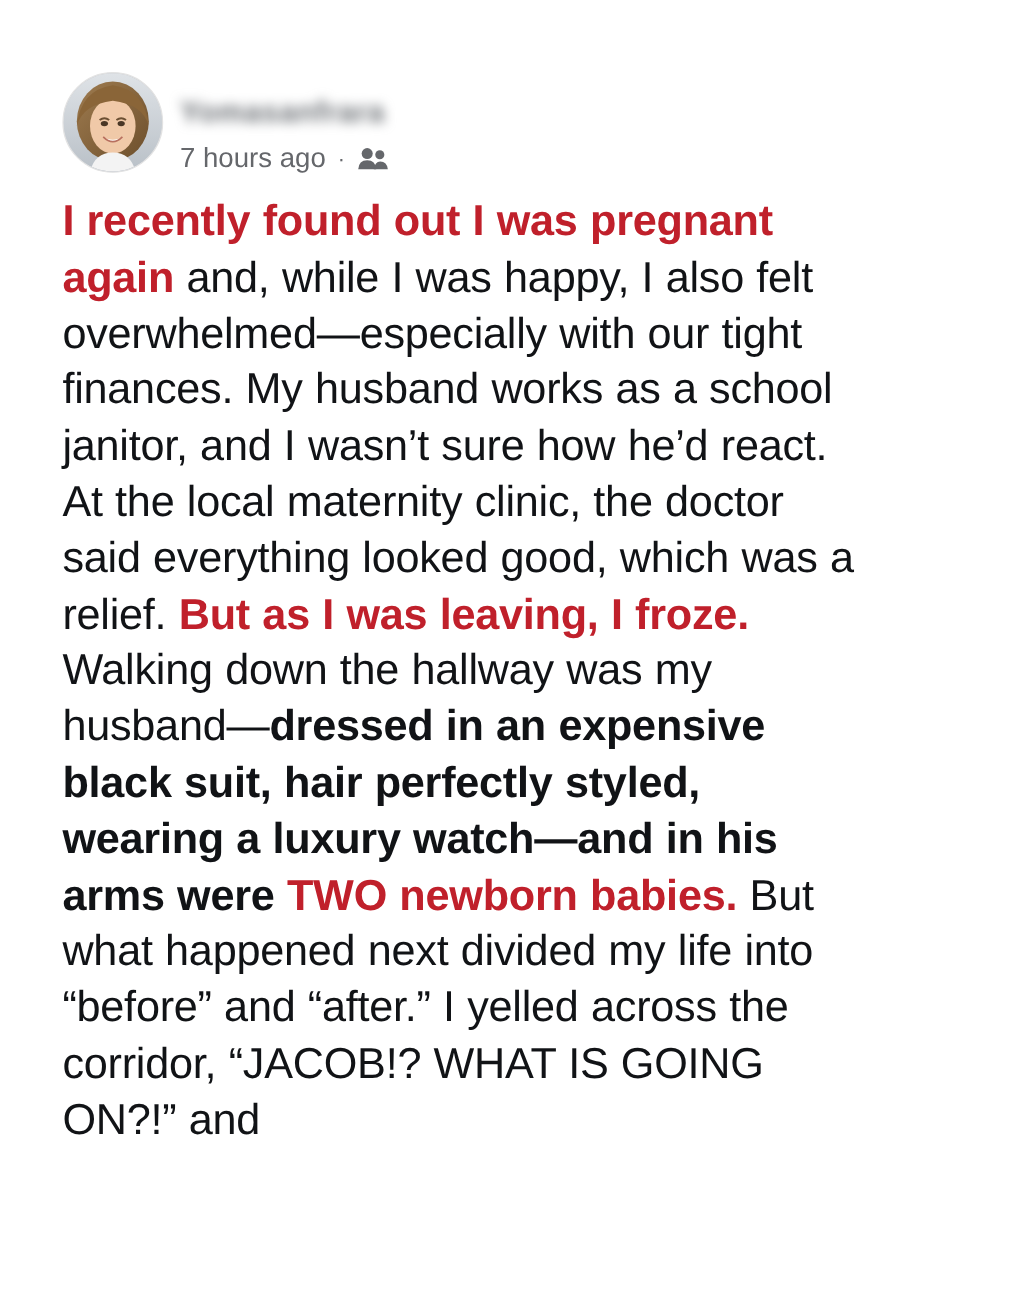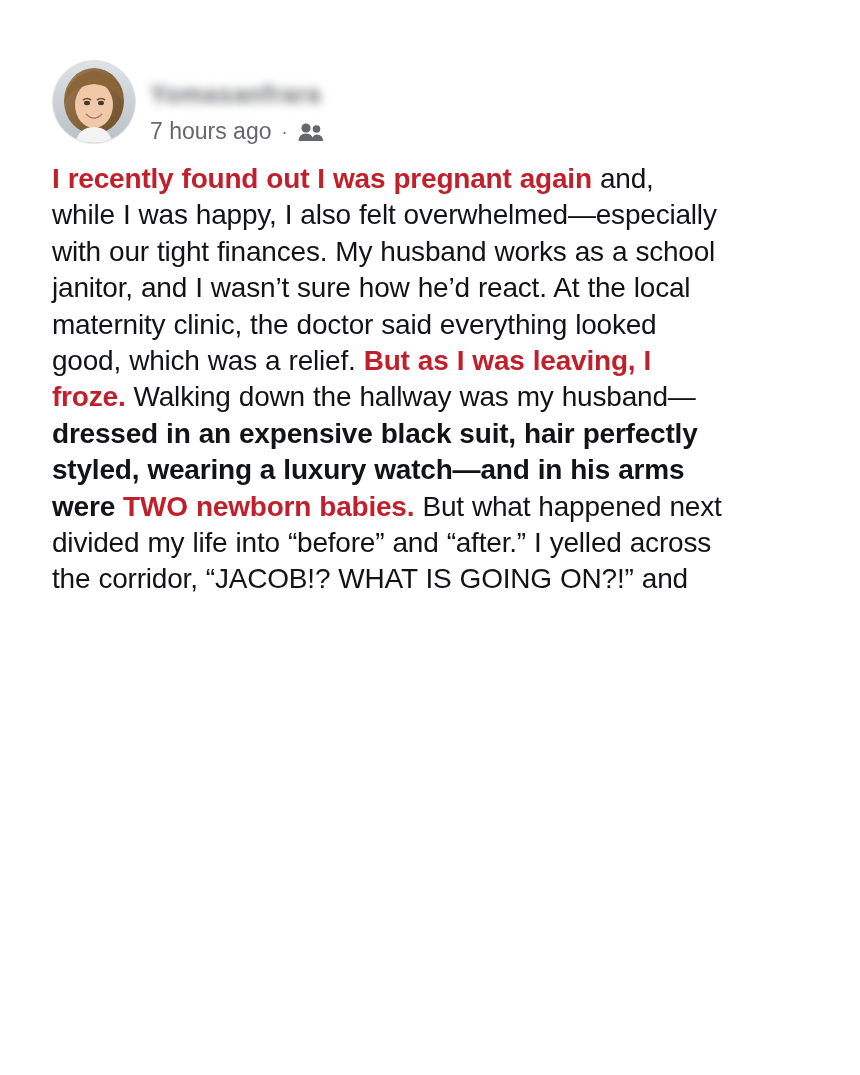--- a/index.html
+++ b/index.html
@@ -68,21 +68,21 @@
   .meta .dot {
     font-size: 18px;
     line-height: 1;
     color: #65676b;
   }
   .audience-icon svg {
     display: block;
   }
   .body {
     margin-top: 16px;
-    font-size: 28px;
+    font-size: 36px;
     line-height: 1.30;
     color: #111316;
     letter-spacing: -0.2px;
     word-spacing: 0.5px;
   }
   .body .red {
     color: #c0202b;
     font-weight: 700;
   }
   .body .bold {

